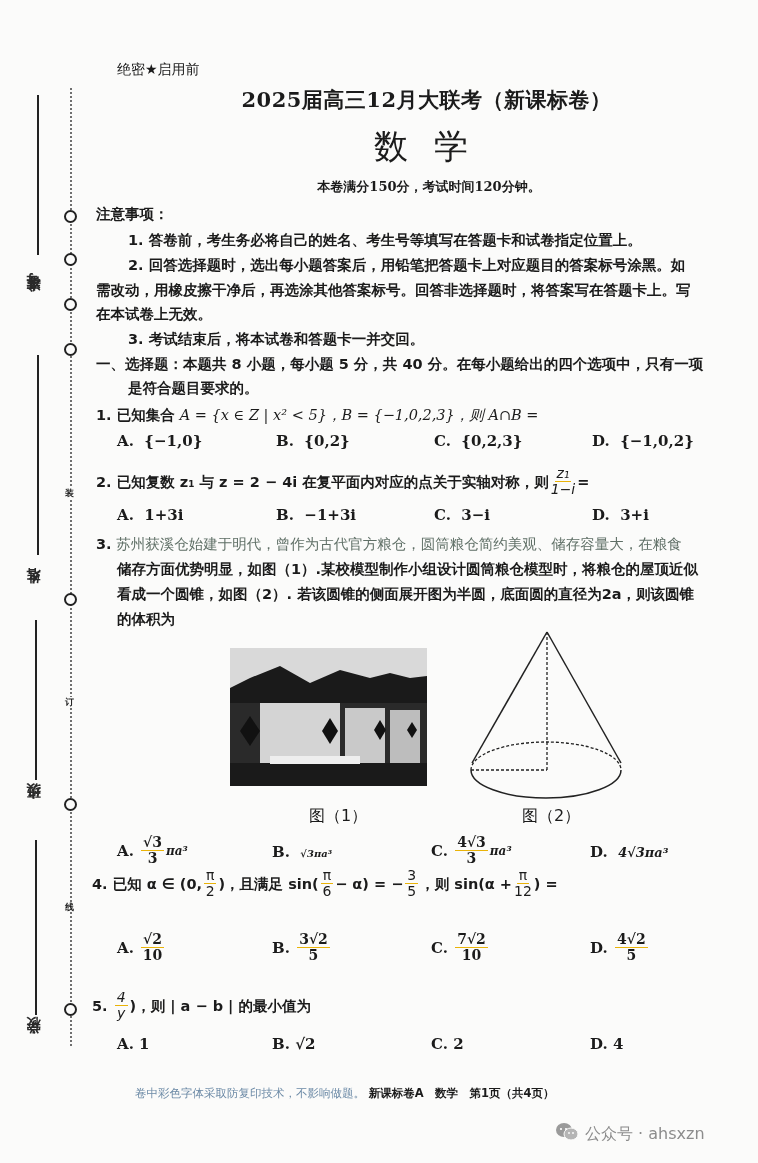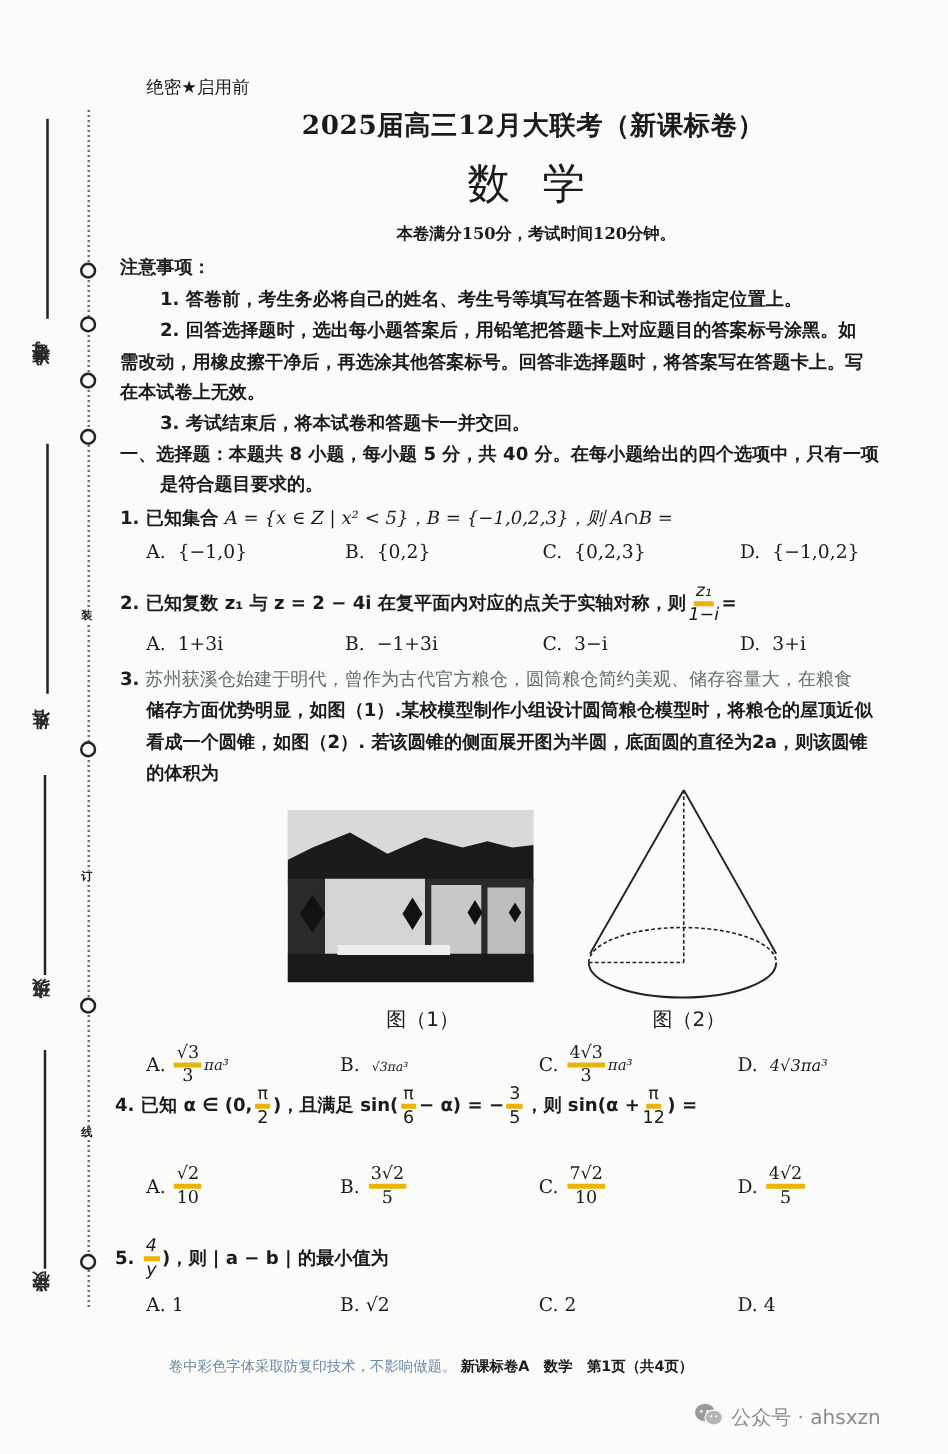--- a/index.html
+++ b/index.html
@@ -32,23 +32,23 @@
   }
   
   .secret { left: 117px; top: 61px; font-family: "DejaVu Sans", sans-serif; font-weight: normal; font-size: 14px; text-align: right; }
   .exam-title { left: 0; width: 758px; text-align: center; top: 86px; font-size: 21px; font-weight: bold; letter-spacing: 0.5px; padding-left: 95px; box-sizing: border-box;}
   .subject { left: 0; width: 758px; text-align: center; top: 124px; font-size: 34px; letter-spacing: 26px; padding-left: 110px; box-sizing: border-box; font-family: "DejaVu Sans", sans-serif;}
   .score-note { left: 0; width: 758px; text-align: center; top: 178px; font-size: 13px; font-weight: bold; padding-left: 100px; box-sizing: border-box;}
   
   .txt { font-family: "DejaVu Sans", sans-serif; font-size: 14.5px; line-height: 22px; }
   .bold { font-weight: bold; }
   .opt { position: absolute; font-family: "DejaVu Serif", serif; font-size: 15px; }
-  .optrow { position: absolute; left: 0; width: 741px; height: 40px; }
+  .optrow { position: absolute; left: 0; width: 741px; height: 40px; font-weight: bold; }
   .frac { display: inline-flex; flex-direction: column; align-items: center; vertical-align: middle; font-size: 14px; line-height: 15px; margin: 0 2px; }
-  .frac .num { border-bottom: 4px solid #eab308; padding: 0 2px; }
+  .frac .num { border-bottom: 1px solid #eab308; padding: 0 2px; }
   .it { font-style: italic; }
   .fade1 { color: #5f6f66; font-weight: normal; }
   .fadeblue { color: #6c8aa6; }
   
   .photo { left: 230px; top: 648px; width: 197px; height: 138px; background: #e9e9e9; overflow: hidden; }
   .cap { font-size: 16px; font-family: "DejaVu Sans", sans-serif; }
   .footer { left: 135px; top: 1086px; font-size: 11.5px; font-family: "DejaVu Sans", sans-serif; }
   .wm { left: 555px; top: 1122px; font-family: "DejaVu Sans", sans-serif; font-size: 16px; color: #8c8c8c; display: flex; align-items: center; gap: 6px; }
 </style>
 </head>

